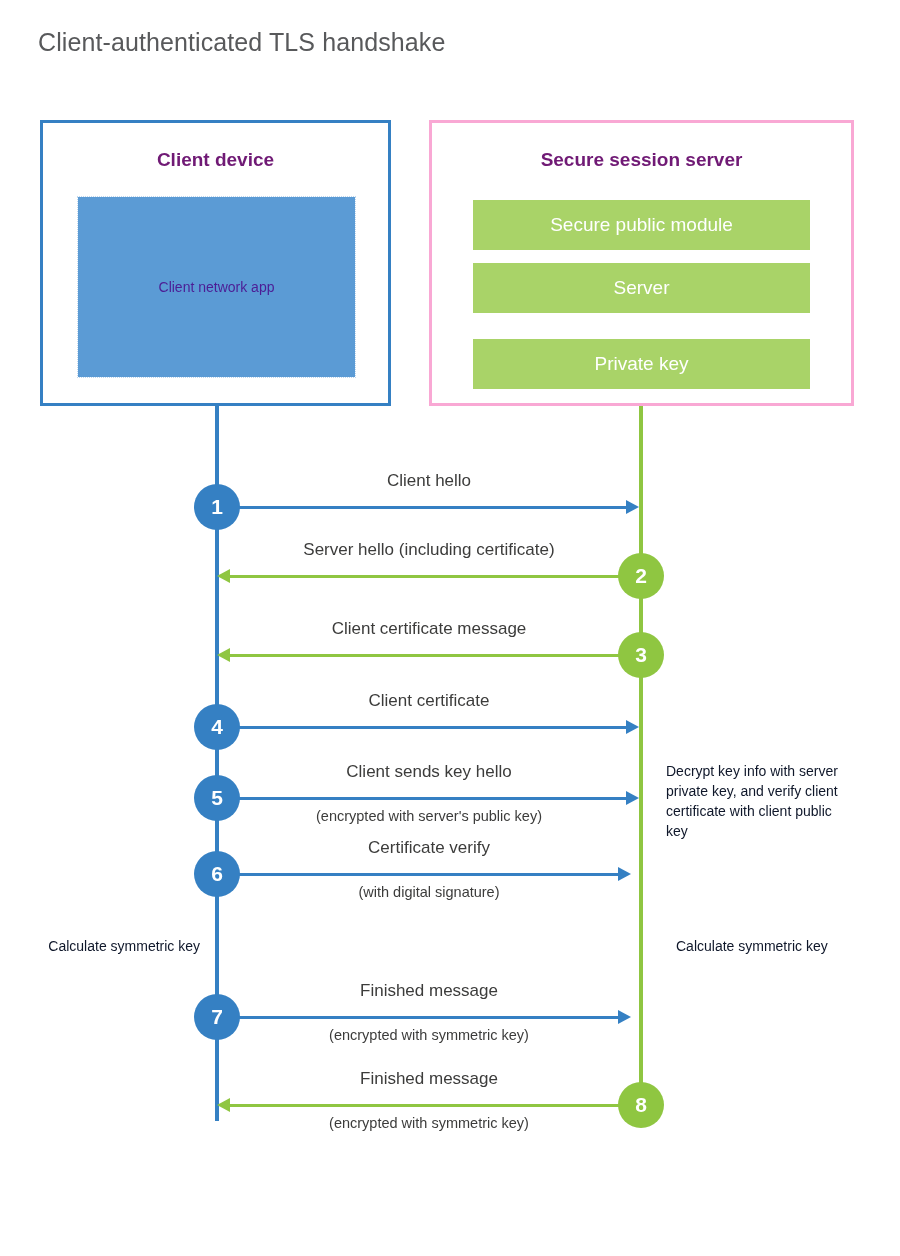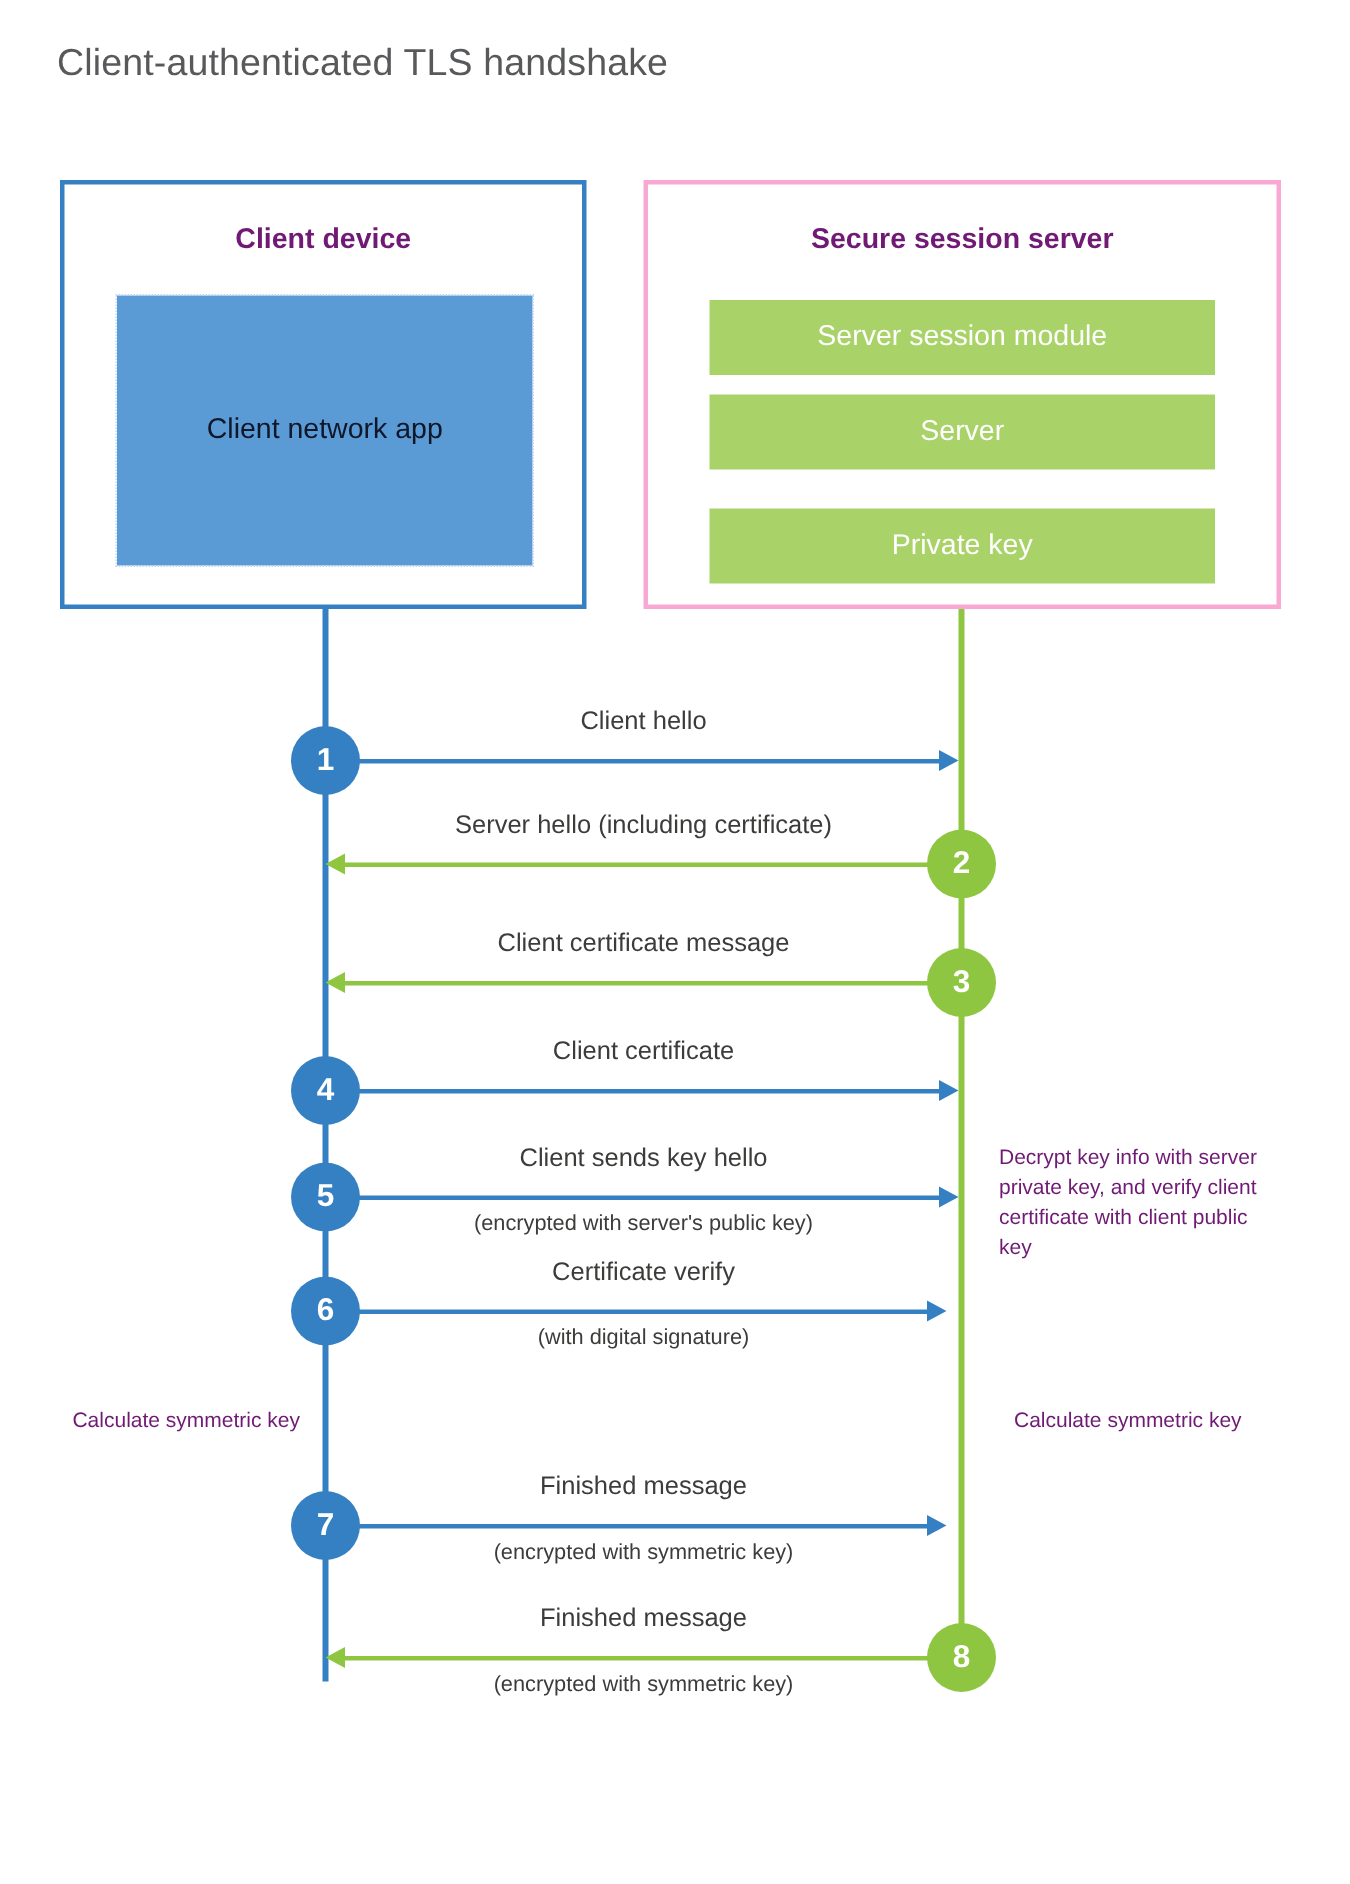--- a/index.html
+++ b/index.html
@@ -68,22 +68,22 @@
     left: 35px;
     top: 74px;
     width: 277px;
     height: 180px;
     background: #5b9bd5;
     outline: 1px dotted #bfd7ee;
     display: flex;
     align-items: center;
     justify-content: center;
     text-align: center;
-    color: #0f172a;
-    font-size: 19px;
+    color: #4c1d95;
+    font-size: 14px;
     line-height: 1.35;
     box-sizing: border-box;
     padding: 0 10px;
   }
 
   
   .server-bar {
     position: absolute;
     left: 41px;
     width: 337px;
@@ -171,21 +171,21 @@
   .msg-sub {
     top: 10px;
     font-size: 14.5px;
   }
 
   
   .side-note {
     position: absolute;
     font-size: 14px;
     line-height: 1.42;
-    color: #701a75;
+    color: #0f172a;
   }
   #note-decrypt {
     left: 666px;
     top: 762px;
     width: 180px;
     text-align: left;
   }
   #note-calc-client {
     left: 20px;
     top: 937px;
@@ -206,21 +206,21 @@
 
   <div class="page-title">Client-authenticated TLS handshake</div>
 
   <div id="client-box" class="participant-box">
     <div class="box-title">Client device</div>
     <div id="client-app">Client network app</div>
   </div>
 
   <div id="server-box" class="participant-box">
     <div class="box-title">Secure session server</div>
-    <div class="server-bar b0">Server session module</div>
+    <div class="server-bar b0">Secure public module</div>
     <div class="server-bar b1">Server</div>
     <div class="server-bar b2">Private key</div>
   </div>
 
   <div id="lifeline-client" class="lifeline"></div>
   <div id="lifeline-server" class="lifeline"></div>
 
   <div class="step to-server" style="top:507px">
     <div class="arrow-line" style="left:217px;width:409px"></div>
     <div class="arrow-head" style="left:626px"></div>

